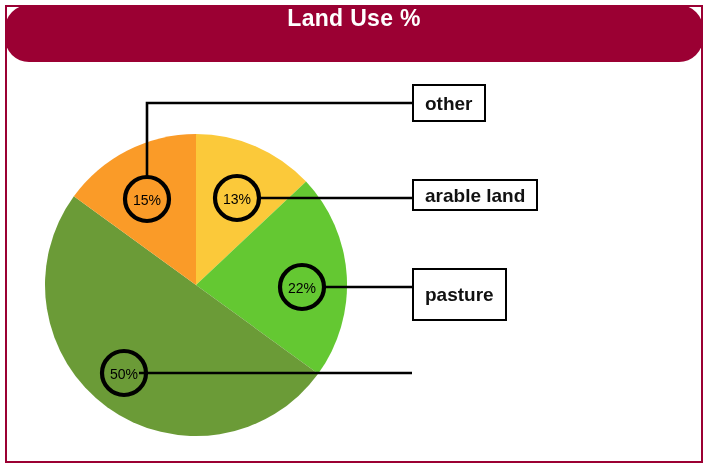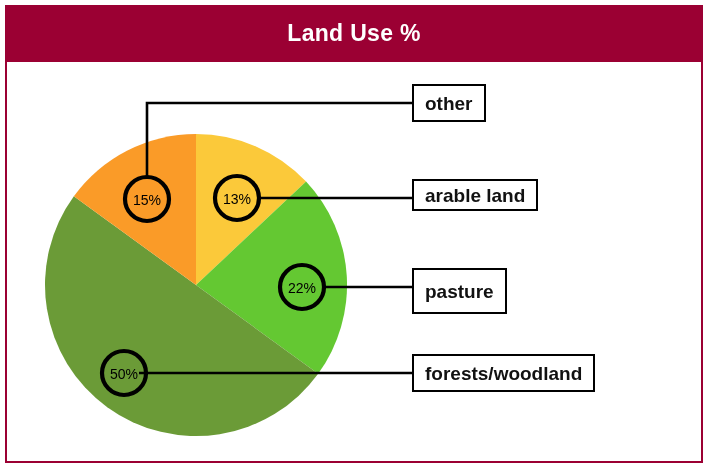--- a/index.html
+++ b/index.html
@@ -33,23 +33,24 @@
   }
   
   #title-bar {
     position: absolute;
     left: 5px;
     top: 5px;
     width: 698px;
     height: 57px;
     background: #9B0033;
     display: flex;
-    align-items: center;
+    align-items: flex-start;
     justify-content: center;
     box-sizing: border-box;
+    border-radius: 24px;
   }
   #title-text {
     color: #ffffff;
     font-size: 23px;
     font-weight: bold;
     letter-spacing: 0.3px;
     font-family: "Liberation Sans", sans-serif;
     white-space: nowrap;
   }
   
@@ -161,22 +162,19 @@
     </svg>
 
     <div class="label-box" style="left:405px; top:22px; height:38px;">
       <span class="label-text">other</span>
     </div>
 
     <div class="label-box" style="left:405px; top:117px; height:32px;">
       <span class="label-text">arable land</span>
     </div>
 
-    <div class="label-box" style="left:405px; top:206px; height:46px;">
+    <div class="label-box" style="left:405px; top:206px; height:53px;">
       <span class="label-text">pasture</span>
     </div>
 
-    <div class="label-box" style="left:405px; top:292px; height:38px;">
-      <span class="label-text">forests/woodland</span>
-    </div>
 
   </div>
 </div>
 
 </body></html>

